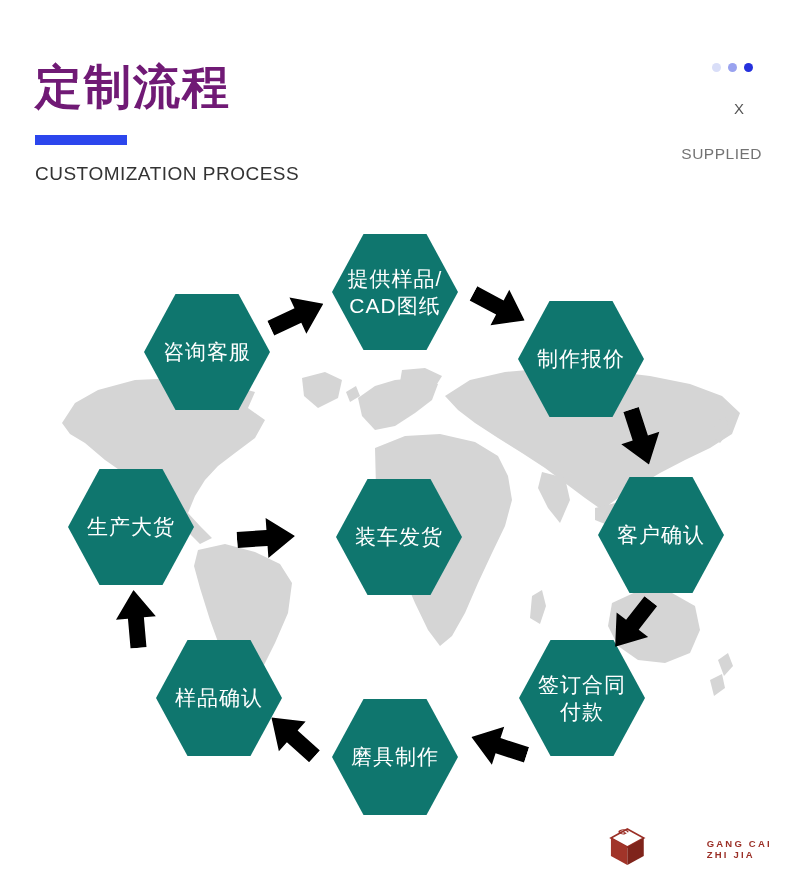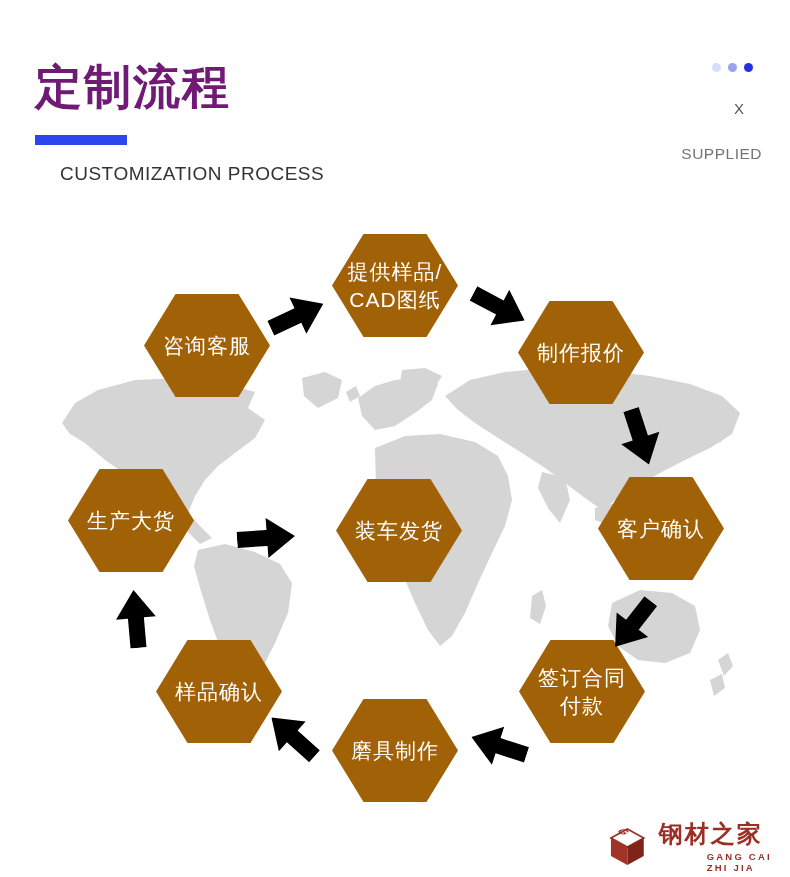--- a/index.html
+++ b/index.html
@@ -12,33 +12,33 @@
   
   .page-title{
     left:35px;top:56px;
     font-size:47px;font-weight:900;color:#701a75;letter-spacing:2px;
   }
   .title-bar{
     left:35px;top:135px;width:92px;height:10px;background:#2c46ed;
   }
   .page-subtitle{
     left:35px;top:163px;
-    font-size:19px;color:#333333;letter-spacing:0.5px;margin-left:25px;
+    font-size:19px;color:#333333;letter-spacing:0.5px;
   }
   
   .dots{left:712px;top:63px;display:flex;gap:7px;}
   .dot{width:9px;height:9px;border-radius:50%;}
   .wm-x{left:660px;top:100px;width:84px;text-align:right;font-size:15px;color:#555555;}
   .wm-supplied{left:640px;top:145px;width:122px;text-align:right;font-size:15.5px;color:#737373;letter-spacing:0.5px;}
   
   .map{left:50px;top:368px;}
   .map path{fill:#d5d5d5;}
   
   .hex{
-    width:126px;height:103px;background:#a16207;
+    width:126px;height:116px;background:#0f766e;
     clip-path:polygon(25% 0,75% 0,100% 50%,75% 100%,25% 100%,0 50%);
     display:flex;align-items:center;justify-content:center;text-align:center;
   }
   .hex-label{color:#ffffff;font-size:21px;letter-spacing:1px;line-height:1.3;}
   .hex-label span{display:block;}
   .hex-label span:empty{display:none;}
   
   .arrow{width:58px;height:44px;}
   .arrow polygon{fill:#000000;}
   
@@ -156,16 +156,15 @@
   </svg>
 
 <div class="abs logo">
   <svg width="54" height="54" viewBox="0 0 52 52">
     <polygon points="26,4 46,15 26,26 6,15" fill="#ffffff" stroke="#9b2f26" stroke-width="2"></polygon>
     <polygon points="6,15 26,26 26,48 6,37" fill="#a13429"></polygon>
     <polygon points="46,15 26,26 26,48 46,37" fill="#7f241b"></polygon>
     <text x="0" y="0" transform="matrix(0.8,0.4,-0.8,0.4,26,5)" font-size="15" font-weight="bold" fill="#9b2f26" text-anchor="middle" dominant-baseline="hanging">G</text>
   </svg>
   <div class="logo-text">
-    <div class="logo-cn">钢材之家</div>
     <div class="logo-py">GANG CAI ZHI JIA</div>
   </div>
 </div>
 
 </body></html>

